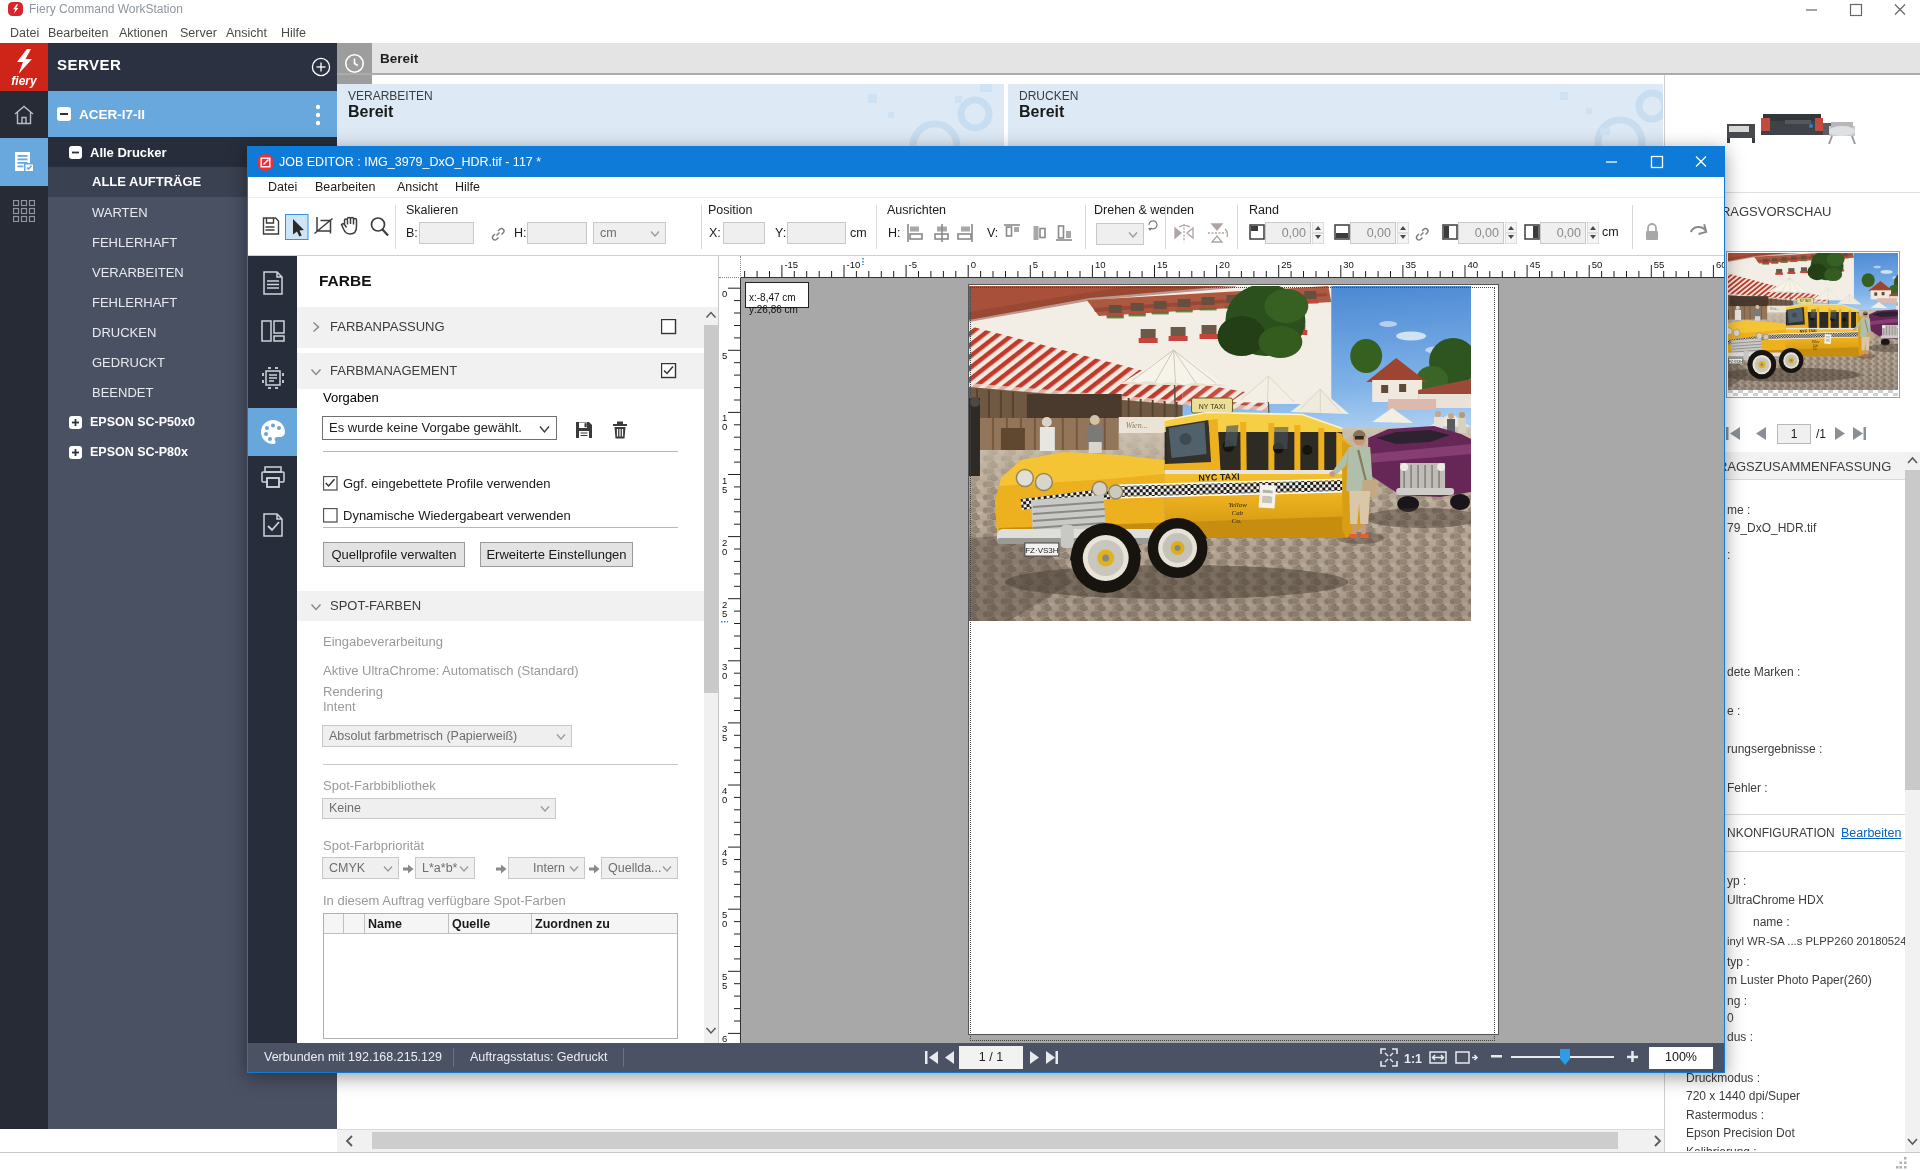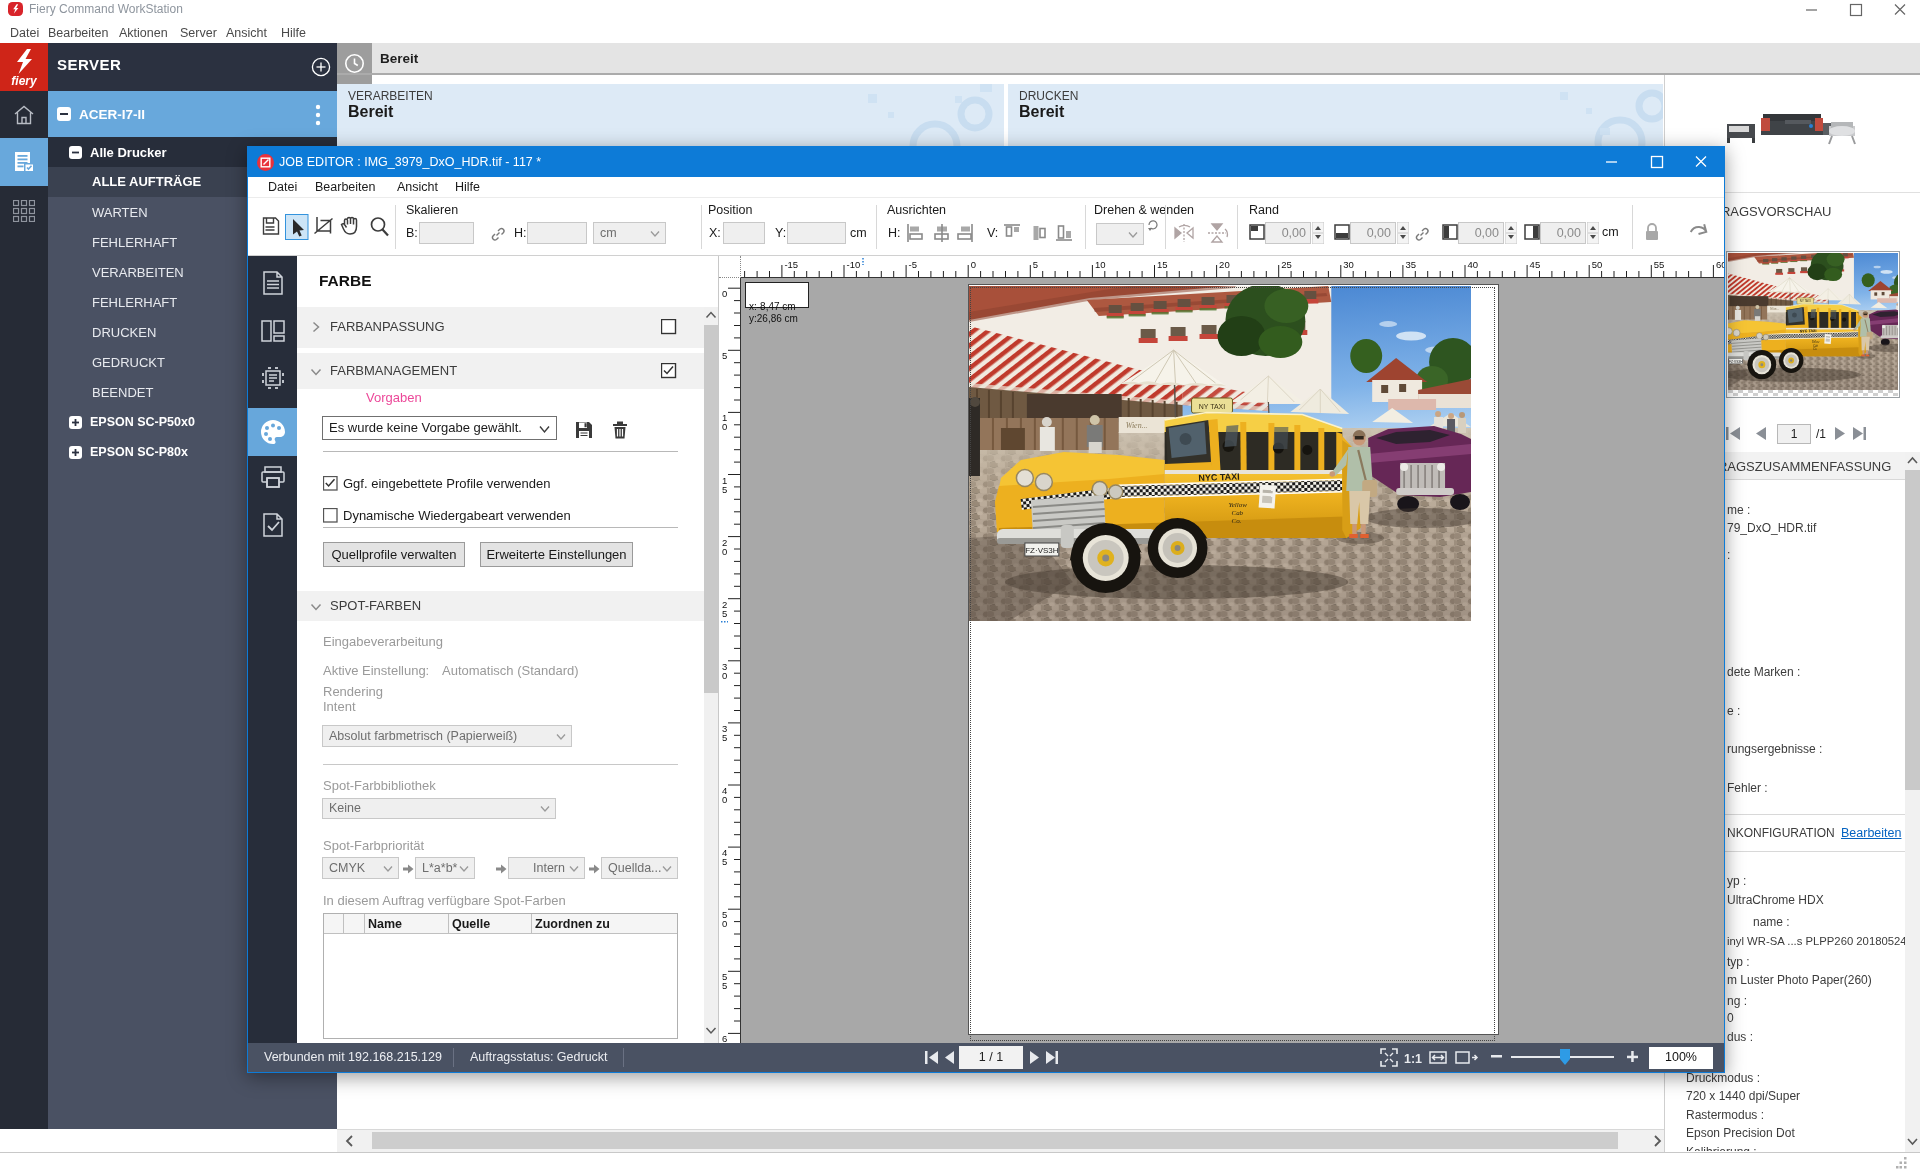--- a/index.html
+++ b/index.html
@@ -825,21 +825,21 @@
     </svg>
     <div class="a" style="left:49px;top:206px;width:407px;height:36px;background:#f1f1f1;"></div>
     <svg class="a" style="left:62px;top:221px" width="12" height="9">
       <path d="M1.5 1.5 L6 6.5 L10.5 1.5" fill="none" stroke="#8a8a8a" stroke-width="1.5"></path>
     </svg>
     <div class="tx" style="left:82px;top:216px;font-size:13px;color:#3c3c3c;font-weight:normal;">FARBMANAGEMENT</div>
     <svg class="a" style="left:413px;top:216px" width="16" height="16">
       <rect x="0.5" y="0.5" width="14" height="14" fill="#fff" stroke="#333" stroke-width="1.4"></rect>
       <path d="M3 7.5 L6 10.5 L12 3.5" fill="none" stroke="#333" stroke-width="1.5"></path>
     </svg>
-    <div class="tx" style="left:75px;top:243px;font-size:13px;color:#ec4899;font-weight:normal;margin-left:43px;">Vorgaben</div>
+    <div class="tx" style="left:75px;top:243px;font-size:13px;color:#000000;font-weight:normal;">Vorgaben</div>
     <div class="a" style="left:74px;top:269px;width:235px;height:24px;background:#fff;border:1px solid #707070;font-size:13px;color:#1a1a1a;line-height:22px;padding-left:6px;">Es wurde keine Vorgabe gewählt.<svg style="position:absolute;right:6px;top:8px" width="11" height="9">
         <path d="M1 1.5 L5.5 7 L10 1.5" fill="none" stroke="#3c3c3c" stroke-width="1.4"></path>
       </svg></div>
     <svg class="a" style="left:327px;top:274px" width="18" height="18" viewBox="0 0 18 18">
       <path d="M1 1 h13 l3 3 v13 h-16 z" fill="#3a3a3a"></path>
       <rect x="4" y="1.5" width="8" height="5.5" fill="#fff"></rect>
       <rect x="9.5" y="2.2" width="2.2" height="4" fill="#3a3a3a"></rect>
       <rect x="4" y="10" width="10" height="7" fill="#fff"></rect>
       <g stroke="#3a3a3a" stroke-width="1">
         <line x1="5.5" y1="12" x2="12.5" y2="12"></line>
@@ -868,21 +868,21 @@
     <div class="tx" style="left:95px;top:361px;font-size:13px;color:#1a1a1a;font-weight:normal;">Dynamische Wiedergabeart verwenden</div>
     <div class="a" style="left:75px;top:380px;width:355px;height:1px;background:#b8b8b8;"></div>
     <div class="a" style="left:75px;top:395px;width:142px;height:25px;background:#e3e3e3;border:1px solid #9a9a9a;text-align:center;font-size:13px;color:#1a1a1a;line-height:23px;">Quellprofile verwalten</div>
     <div class="a" style="left:232px;top:395px;width:153px;height:25px;background:#e3e3e3;border:1px solid #9a9a9a;text-align:center;font-size:13px;color:#1a1a1a;line-height:23px;">Erweiterte Einstellungen</div>
     <div class="a" style="left:49px;top:444px;width:407px;height:30px;background:#f1f1f1;"></div>
     <svg class="a" style="left:62px;top:456px" width="12" height="9">
       <path d="M1.5 1.5 L6 6.5 L10.5 1.5" fill="none" stroke="#8a8a8a" stroke-width="1.5"></path>
     </svg>
     <div class="tx" style="left:82px;top:451px;font-size:13px;color:#3c3c3c;font-weight:normal;">SPOT-FARBEN</div>
     <div class="tx" style="left:75px;top:487px;font-size:13px;color:#9a9a9a;font-weight:normal;">Eingabeverarbeitung</div>
-    <div class="tx" style="left:75px;top:516px;font-size:13px;color:#9a9a9a;font-weight:normal;">Aktive Einstellung:</div>
+    <div class="tx" style="left:75px;top:516px;font-size:13px;color:#9a9a9a;font-weight:normal;">Aktive UltraChrome:</div>
     <div class="tx" style="left:194px;top:516px;font-size:13px;color:#9a9a9a;font-weight:normal;">Automatisch (Standard)</div>
     <div class="tx" style="left:75px;top:537px;font-size:13px;color:#9a9a9a;font-weight:normal;">Rendering</div>
     <div class="tx" style="left:75px;top:552px;font-size:13px;color:#9a9a9a;font-weight:normal;">Intent</div>
     <div class="a" style="left:74px;top:578px;width:250px;height:22px;background:#efefef;border:1px solid #c8c8c8;font-size:12.5px;color:#6e6e6e;line-height:20px;padding-left:6px;overflow:hidden;">Absolut farbmetrisch (Papierweiß)<svg style="position:absolute;right:5px;top:7px" width="10" height="8">
         <path d="M1 1.5 L5 6 L9 1.5" fill="none" stroke="#9a9a9a" stroke-width="1.3"></path>
       </svg></div>
     <div class="a" style="left:75px;top:617px;width:355px;height:1px;background:#c8c8c8;"></div>
     <div class="tx" style="left:75px;top:631px;font-size:13px;color:#9a9a9a;font-weight:normal;">Spot-Farbbibliothek</div>
     <div class="a" style="left:74px;top:651px;width:234px;height:21px;background:#efefef;border:1px solid #c8c8c8;font-size:12.5px;color:#6e6e6e;line-height:19px;padding-left:6px;overflow:hidden;">Keine<svg style="position:absolute;right:5px;top:6px" width="10" height="8">
         <path d="M1 1.5 L5 6 L9 1.5" fill="none" stroke="#9a9a9a" stroke-width="1.3"></path>
@@ -1429,21 +1429,21 @@
 <rect x="394" y="194" width="15" height="17" rx="3" fill="#c2a982"></rect>
 <polygon points="381,205 402,205 400,238 392,238 391,216 389,238 382,238" fill="#d9c7a8"></polygon>
 <rect x="384" y="238" width="4.5" height="10" fill="#c89878"></rect>
           <rect x="393" y="238" width="4.5" height="10" fill="#c89878"></rect>
 <rect x="381" y="248" width="8.5" height="4" fill="#e06030"></rect>
           <rect x="392" y="248" width="8.5" height="4" fill="#e06030"></rect>
 </g>
 </svg>
       <div class="a" style="left:229px;top:8.5px;width:525px;height:754px;border:1px dotted #444;background:none;"></div>
     </div>
-    <div class="a" style="left:497px;top:135px;width:64px;height:26px;background:#fff;border:1px solid #222;font-size:10px;color:#111;line-height:12px;padding:18px 0 0 3px;white-space:nowrap;">x:-8,47 cm<br>y:26,86 cm</div>
+    <div class="a" style="left:497px;top:135px;width:64px;height:26px;background:#fff;border:1px solid #222;font-size:10px;color:#111;line-height:12px;padding:9px 0 0 3px;white-space:nowrap;">x:-8,47 cm<br>y:26,86 cm</div>
     <div class="a" style="left:0px;top:896px;width:1476px;height:29px;background:#4a5263;"></div>
     <div class="tx" style="left:16px;top:903px;font-size:12.5px;color:#eceef2;font-weight:normal;">Verbunden mit 192.168.215.129</div>
     <div class="a" style="left:205px;top:901px;width:1px;height:19px;background:#6a7183;"></div>
     <div class="tx" style="left:222px;top:903px;font-size:12.5px;color:#eceef2;font-weight:normal;">Auftragsstatus: Gedruckt</div>
     <div class="a" style="left:375px;top:901px;width:1px;height:19px;background:#6a7183;"></div>
     <svg class="a" style="left:677px;top:903px" width="135" height="15">
 <g fill="#e8eaee">
         <rect x="0" y="1" width="2.5" height="13"></rect>
         <polygon points="13,1 13,14 4,7.5"></polygon>
         <polygon points="29,1 29,14 20,7.5"></polygon>

